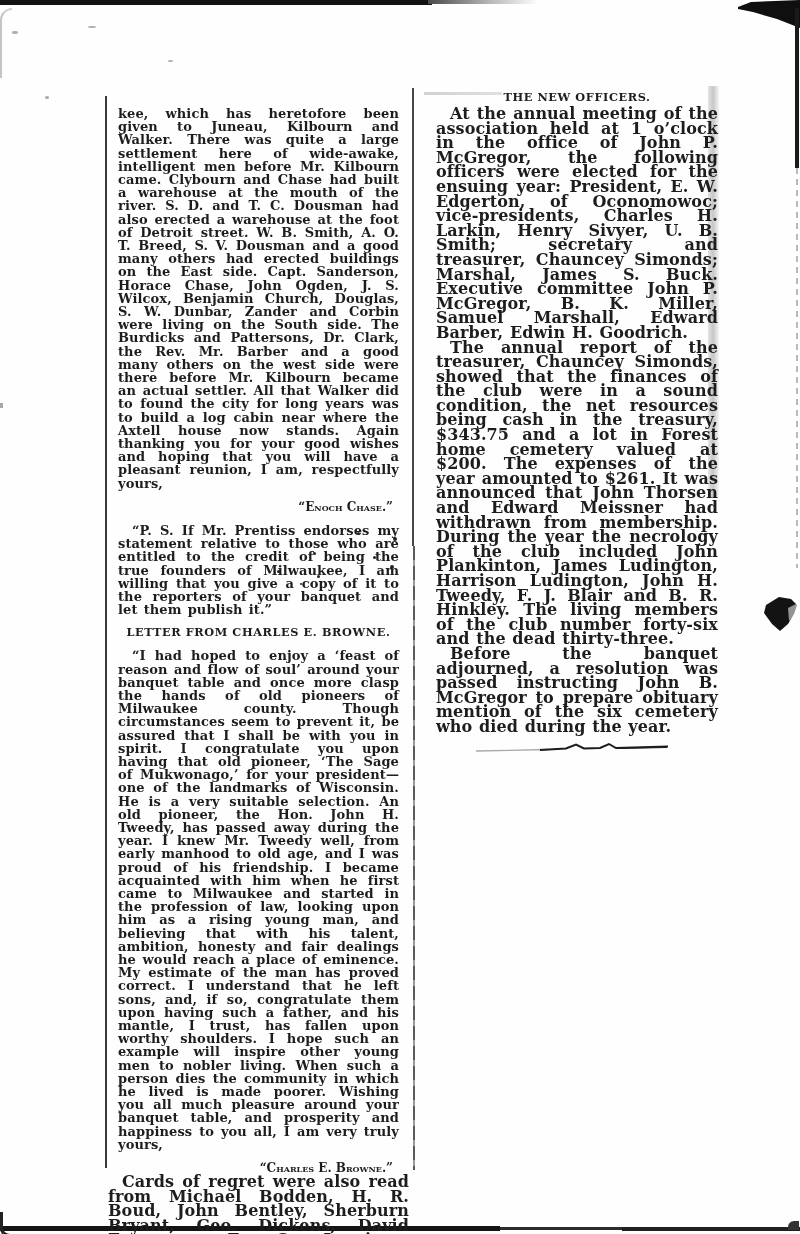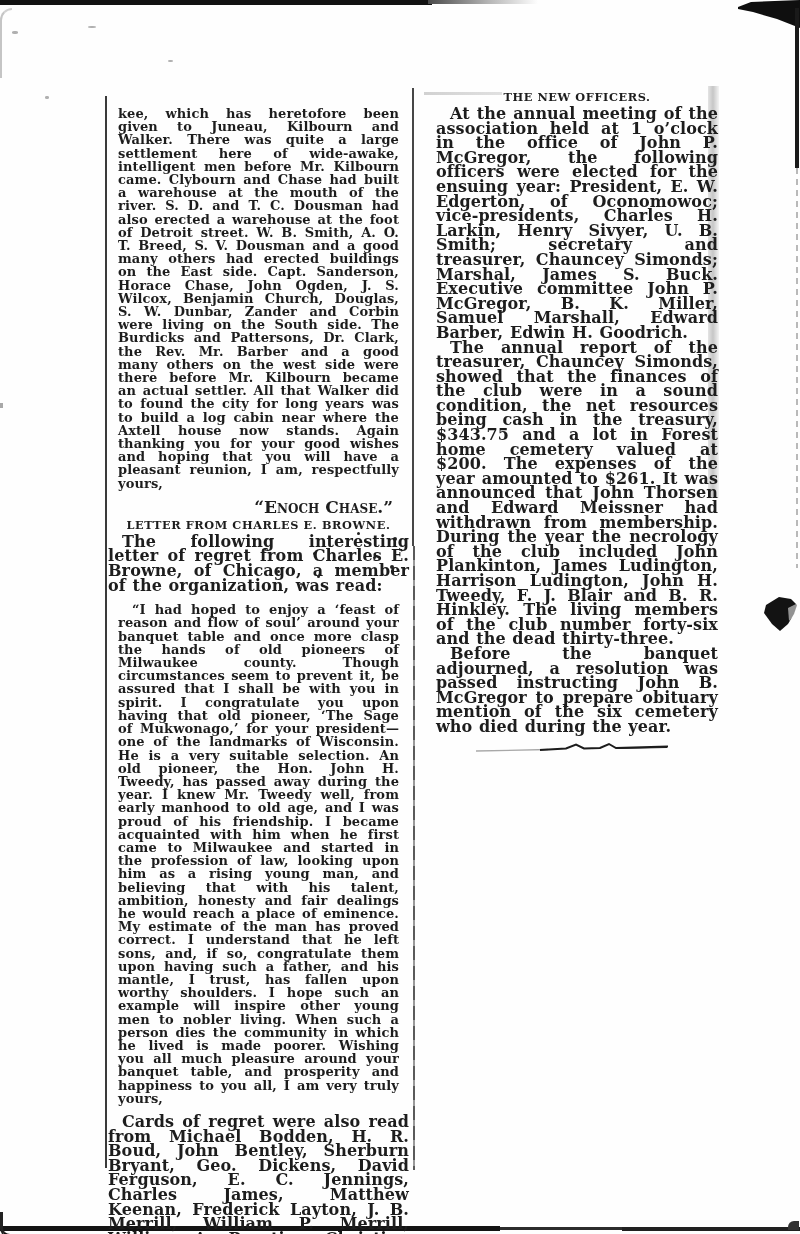--- a/index.html
+++ b/index.html
@@ -49,21 +49,21 @@
   
   .col{position:absolute;text-align:justify;}
   .col-left{left:108px;top:97px;width:301px;}
   .col-right{left:436px;top:86px;width:282px;}
 
   .small-text{font-size:13px;line-height:13.2px;font-weight:bold;margin:10px;
     text-indent:14px;letter-spacing:.1px;word-spacing:1.5px;}
   .no-indent{text-indent:0;}
   .big-text{font-size:16px;line-height:14.6px;font-weight:bold;margin:0;
     text-indent:14px;letter-spacing:.1px;word-spacing:1px;}
-  .sig{font-size:17px;line-height:14px;font-weight:bold;margin:0;
+  .sig{font-size:12px;line-height:14px;font-weight:bold;margin:0;
     text-align:right;padding-right:16px;font-variant:small-caps;text-indent:0;}
   .col-heading{font-size:11.3px;line-height:13px;font-weight:bold;margin:5px 0 3px 0;
     text-align:center;letter-spacing:.6px;text-indent:0;}
   .squiggle-wrap{margin-top:5px;text-align:center;}
 </style>
 </head>
 <body>
 
 <div class="page">
 
@@ -102,23 +102,24 @@
   <div class="speck" style="left:313px;top:552px;width:3px;height:3px;"></div>
   <div class="speck" style="left:373px;top:556px;width:3px;height:3px;"></div>
   <div class="speck" style="left:390px;top:565px;width:4px;height:4px;"></div>
   <div class="speck" style="left:277px;top:570px;width:3px;height:3px;"></div>
   <div class="speck" style="left:317px;top:575px;width:3px;height:3px;"></div>
   <div class="speck" style="left:300px;top:583px;width:2px;height:2px;"></div>
 
   <div class="col col-left">
     <p class="small-text no-indent">kee, which has heretofore been given to Juneau, Kilbourn and Walker. There was quite a large settlement here of wide-awake, intelligent men before Mr. Kilbourn came. Clybourn and Chase had built a warehouse at the mouth of the river. S. D. and T. C. Dousman had also erected a warehouse at the foot of Detroit street. W. B. Smith, A. O. T. Breed, S. V. Dousman and a good many others had erected buildings on the East side. Capt. Sanderson, Horace Chase, John Ogden, J. S. Wilcox, Benjamin Church, Douglas, S. W. Dunbar, Zander and Corbin were living on the South side. The Burdicks and Pattersons, Dr. Clark, the Rev. Mr. Barber and a good many others on the west side were there before Mr. Kilbourn became an actual settler. All that Walker did to found the city for long years was to build a log cabin near where the Axtell house now stands. Again thanking you for your good wishes and hoping that you will have a pleasant reunion, I am, respectfully yours,</p>
     <p class="sig">“Enoch Chase.”</p>
+    <p class="small-text">“P. S. If Mr. Prentiss endorses my statement relative to those who are entitled to the credit of being the true founders of Milwaukee, I am willing that you give a copy of it to the reporters of your banquet and let them publish it.”</p>
     <p class="col-heading">LETTER FROM CHARLES E. BROWNE.</p>
-    <p class="big-text">The following interesting letter of regret from Charles E. Browne, of Chicago, a member of the organization, was read:</p>
     <p class="small-text">“I had hoped to enjoy a ‘feast of reason and flow of soul’ around your banquet table and once more clasp the hands of old pioneers of Milwaukee county. Though circumstances seem to prevent it, be assured that I shall be with you in spirit. I congratulate you upon having that old pioneer, ‘The Sage of Mukwonago,’ for your president—one of the landmarks of Wisconsin. He is a very suitable selection. An old pioneer, the Hon. John H. Tweedy, has passed away during the year. I knew Mr. Tweedy well, from early manhood to old age, and I was proud of his friendship. I became acquainted with him when he first came to Milwaukee and started in the profession of law, looking upon him as a rising young man, and believing that with his talent, ambition, honesty and fair dealings he would reach a place of eminence. My estimate of the man has proved correct. I understand that he left sons, and, if so, congratulate them upon having such a father, and his mantle, I trust, has fallen upon worthy shoulders. I hope such an example will inspire other young men to nobler living. When such a person dies the community in which he lived is made poorer. Wishing you all much pleasure around your banquet table, and prosperity and happiness to you all, I am very truly yours,</p>
+    <p class="sig">“Charles E. Browne.”</p>
     <p class="big-text">Cards of regret were also read from Michael Bodden, H. R. Boud, John Bentley, Sherburn Bryant, Geo. Dickens, David Ferguson, E. C. Jennings, Charles James, Matthew Keenan, Frederick Layton, J. B. Merrill, William P. Merrill, William A. Prentiss, Christian Preusser, C. A. Place, R. W. Pierce, H. L. Palmer, Charles Ray, N. B. Smith, I. P. Tichenor, M. L. Trowbridge and J. H. Van Dyke.</p>
     <p class="big-text">The old Angelica wine, which was presented by Enoch Chase, was greatly enjoyed.</p>
   </div>
 
   <div class="col col-right">
     <p class="col-heading">THE NEW OFFICERS.</p>
     <p class="big-text">At the annual meeting of the association held at 1 o’clock in the office of John P. McGregor, the following officers were elected for the ensuing year: President, E. W. Edgerton, of Oconomowoc; vice-presidents, Charles H. Larkin, Henry Sivyer, U. B. Smith; secretary and treasurer, Chauncey Simonds; Marshal, James S. Buck. Executive committee John P. McGregor, B. K. Miller, Samuel Marshall, Edward Barber, Edwin H. Goodrich.</p>
     <p class="big-text">The annual report of the treasurer, Chauncey Simonds, showed that the finances of the club were in a sound condition, the net resources being cash in the treasury, $343.75 and a lot in Forest home cemetery valued at $200. The expenses of the year amounted to $261. It was announced that John Thorsen and Edward Meissner had withdrawn from membership. During the year the necrology of the club included John Plankinton, James Ludington, Harrison Ludington, John H. Tweedy, F. J. Blair and B. R. Hinkley. The living members of the club number forty-six and the dead thirty-three.</p>
     <p class="big-text">Before the banquet adjourned, a resolution was passed instructing John B. McGregor to prepare obituary mention of the six cemetery who died during the year.</p>
     <div class="squiggle-wrap">

